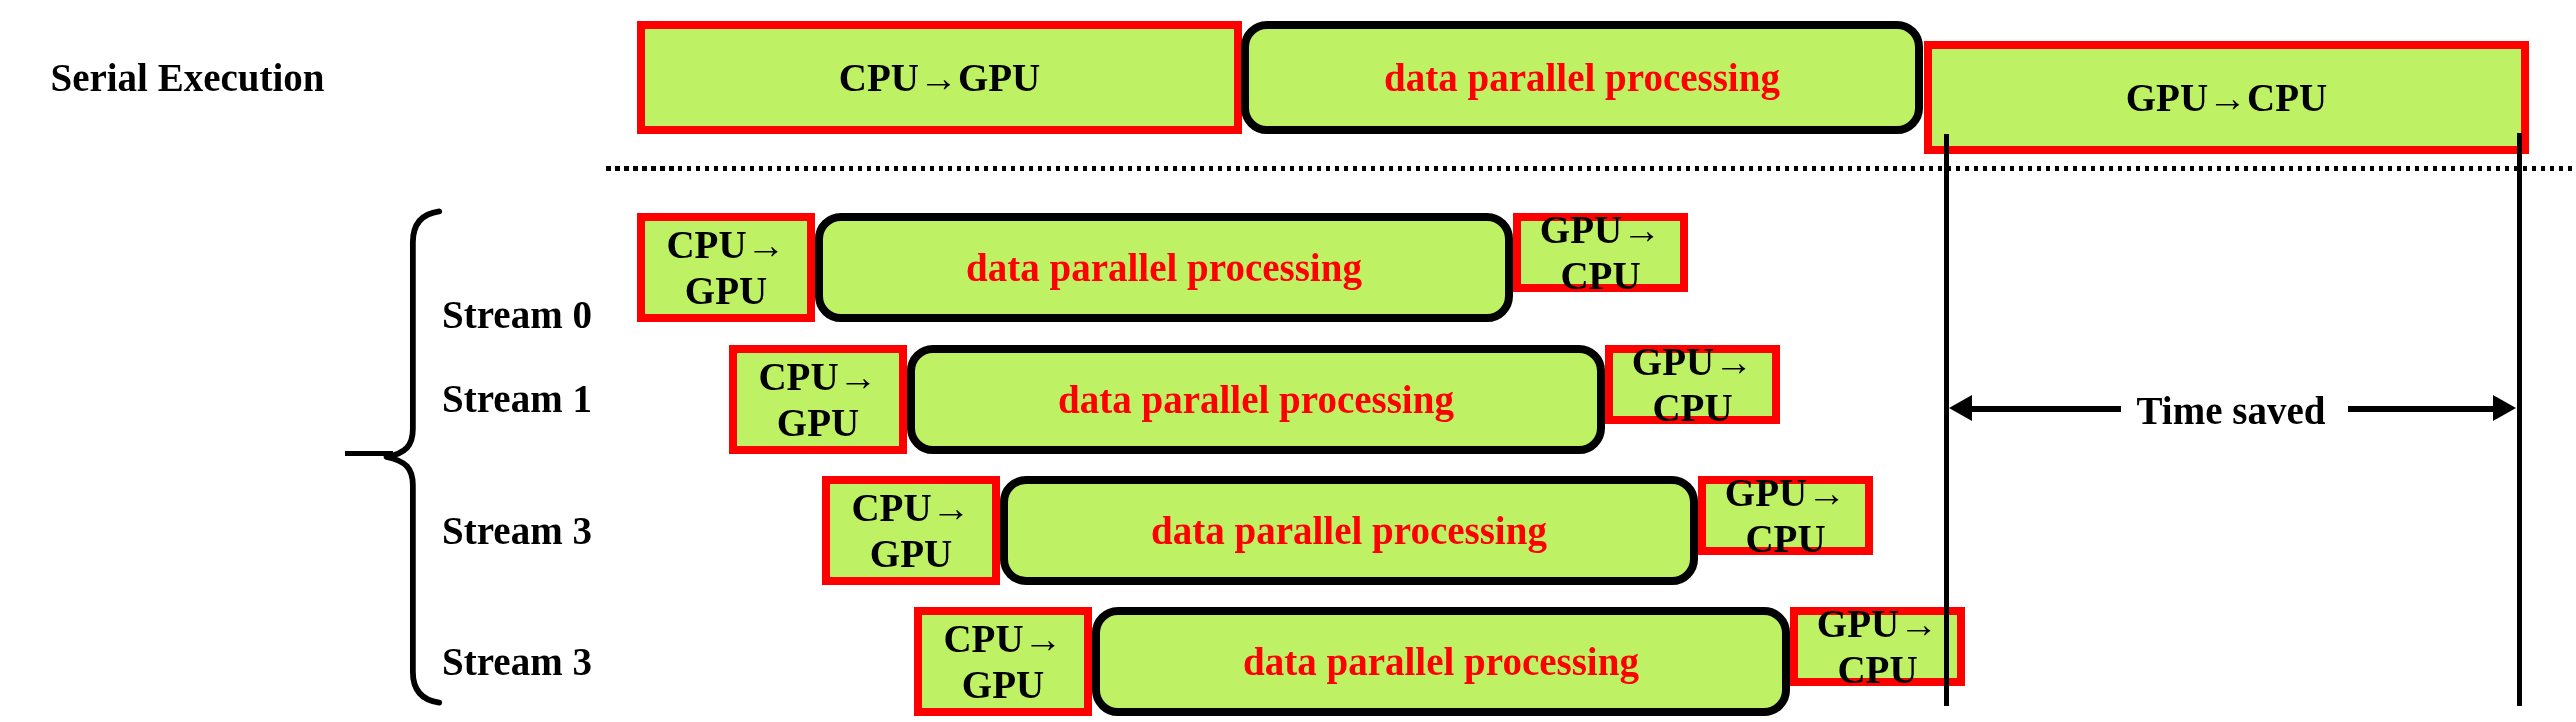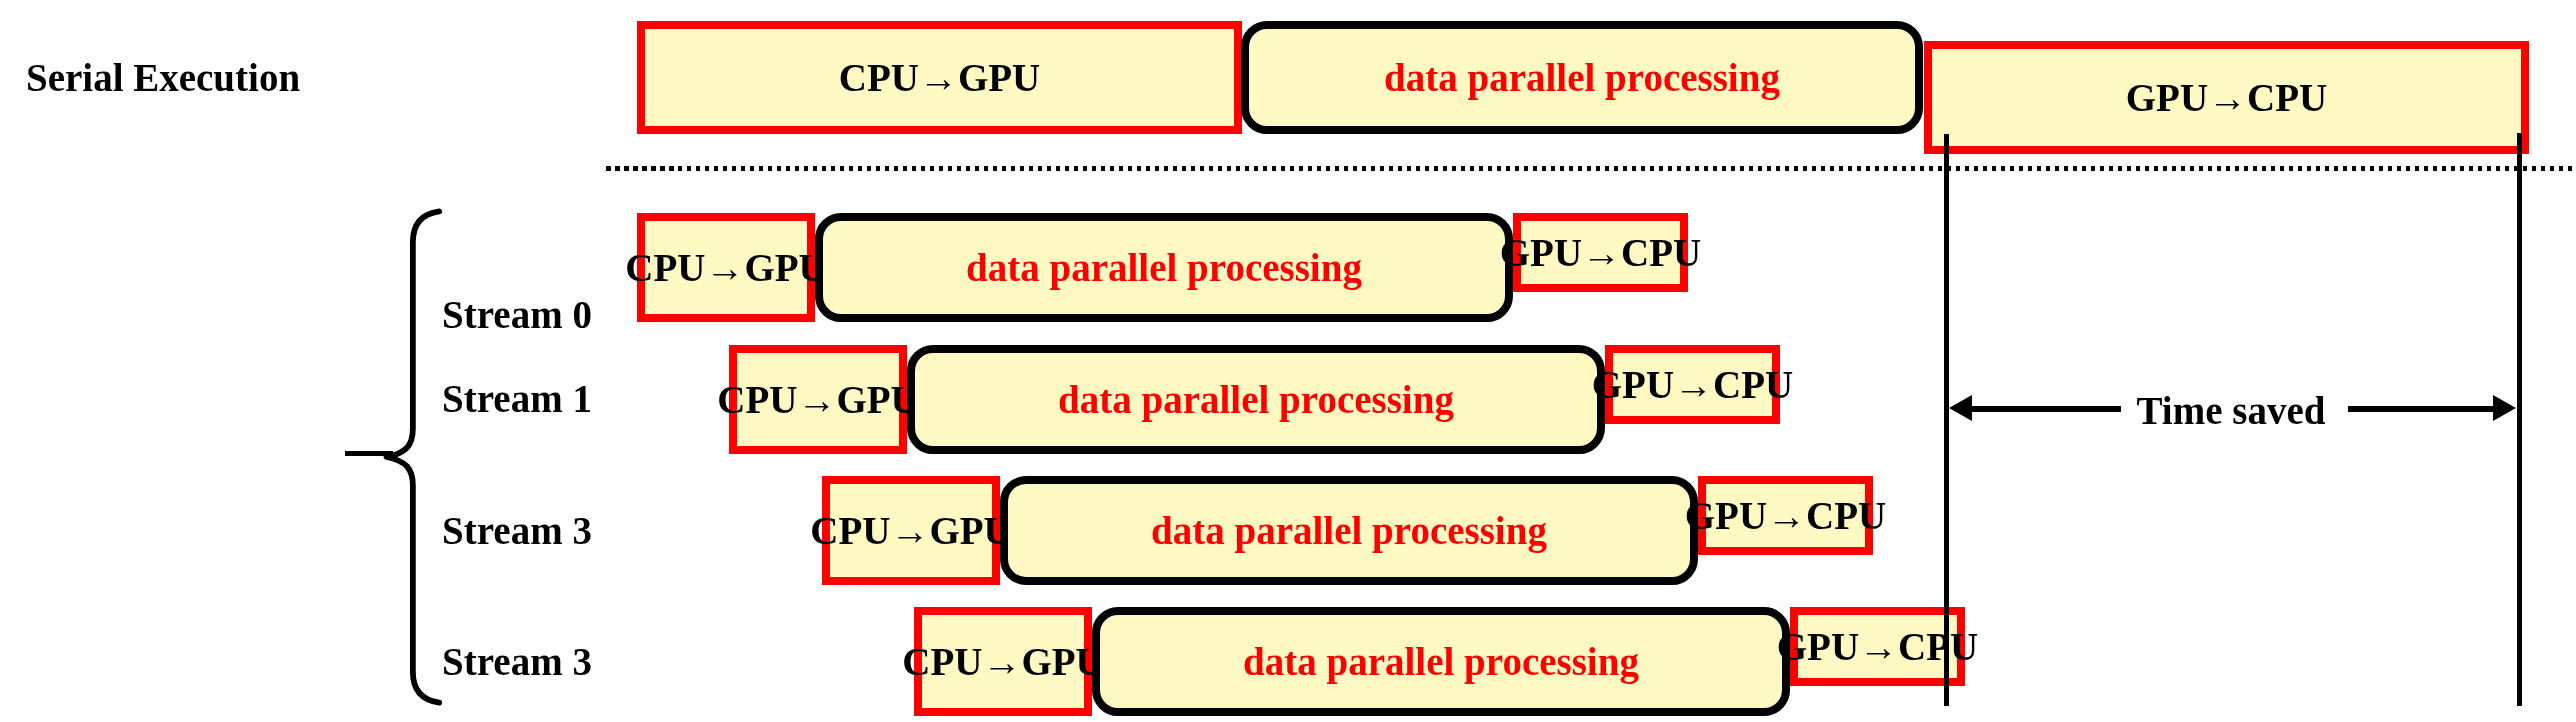--- a/index.html
+++ b/index.html
@@ -2,30 +2,30 @@
 <html style="--red: #ff0000;font-size:10.3px"><head>
 <meta charset="utf-8">
 <style>
   html,body{margin:0;padding:0;background:#ffffff;}
   .canvas{
     position:relative;width:2576px;height:722px;background:#ffffff;overflow:hidden;
     font-family:"Liberation Serif","DejaVu Serif",serif;font-weight:700;color:#000;
   }
   .abs{position:absolute;}
   .box{
-    position:absolute;box-sizing:border-box;background:#fef9c3;
+    position:absolute;box-sizing:border-box;background:#bef264;
     display:flex;align-items:center;justify-content:center;text-align:right;
     font-size:39px;
   }
   .red-border{border:8.4px solid var(--red,#ff0000);}
   .black-border{border:8.4px solid #000000;}
   .text-red{color:var(--red,#ff0000);border-radius:26px;}
   .text-black{color:#000000;}
-  .two-line{flex-direction:row;line-height:46px;}
-  .side-label{position:absolute;text-align:left;font-size:39px;line-height:44px;}
+  .two-line{flex-direction:column;line-height:46px;}
+  .side-label{position:absolute;text-align:center;font-size:39px;line-height:44px;}
 
   
   .serial-box{top:21px;height:113px;}
   .sb-h2d{left:637px;width:605px;}
   .sb-kern{left:1241px;width:682px;}
   .sb-d2h{left:1924px;width:605px;margin-top:20px;}
 
   
   .dotted{
     left:606px;top:166px;width:1970px;height:4.5px;

